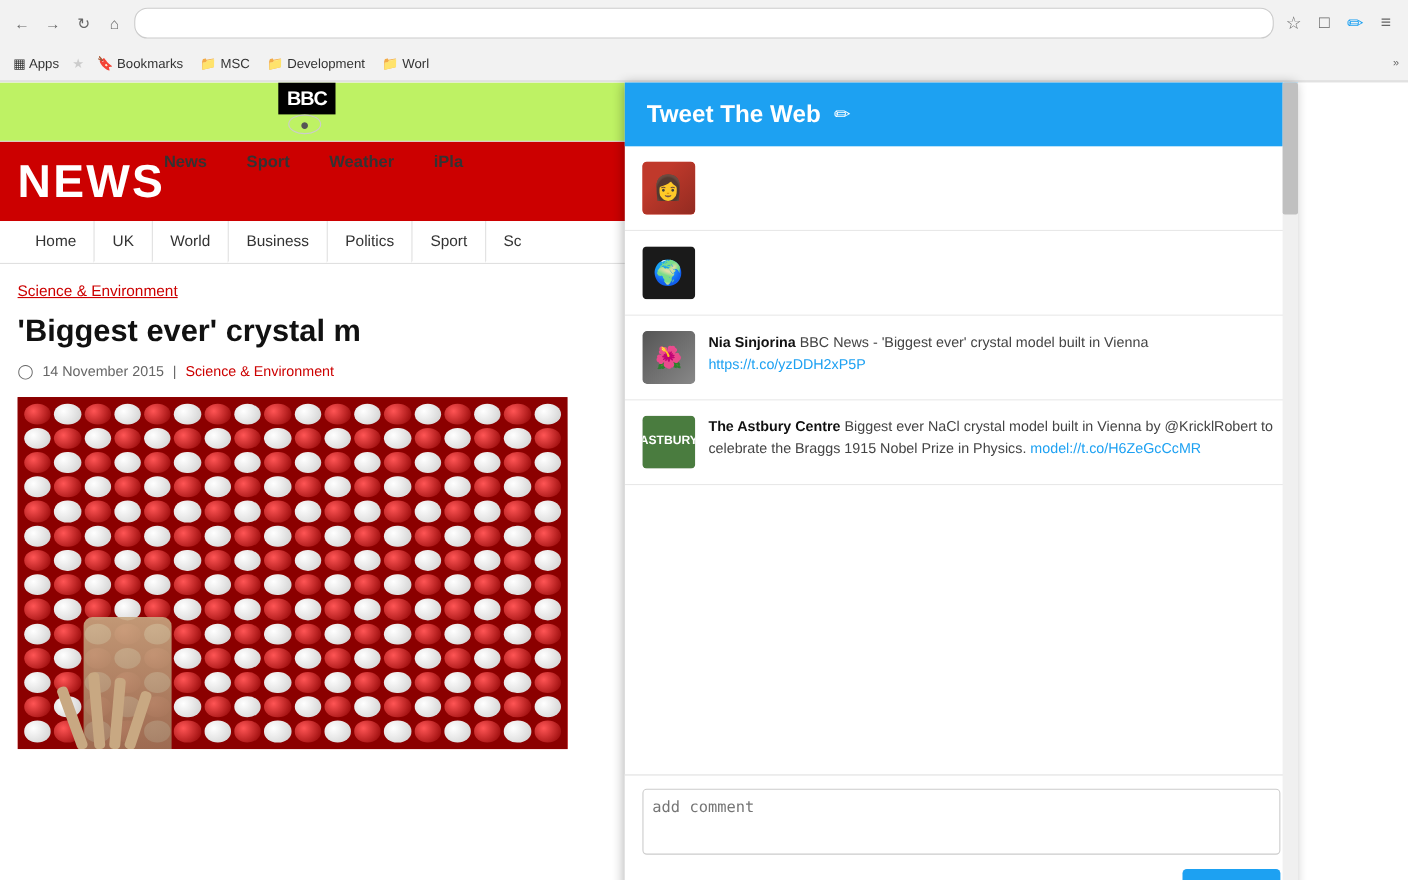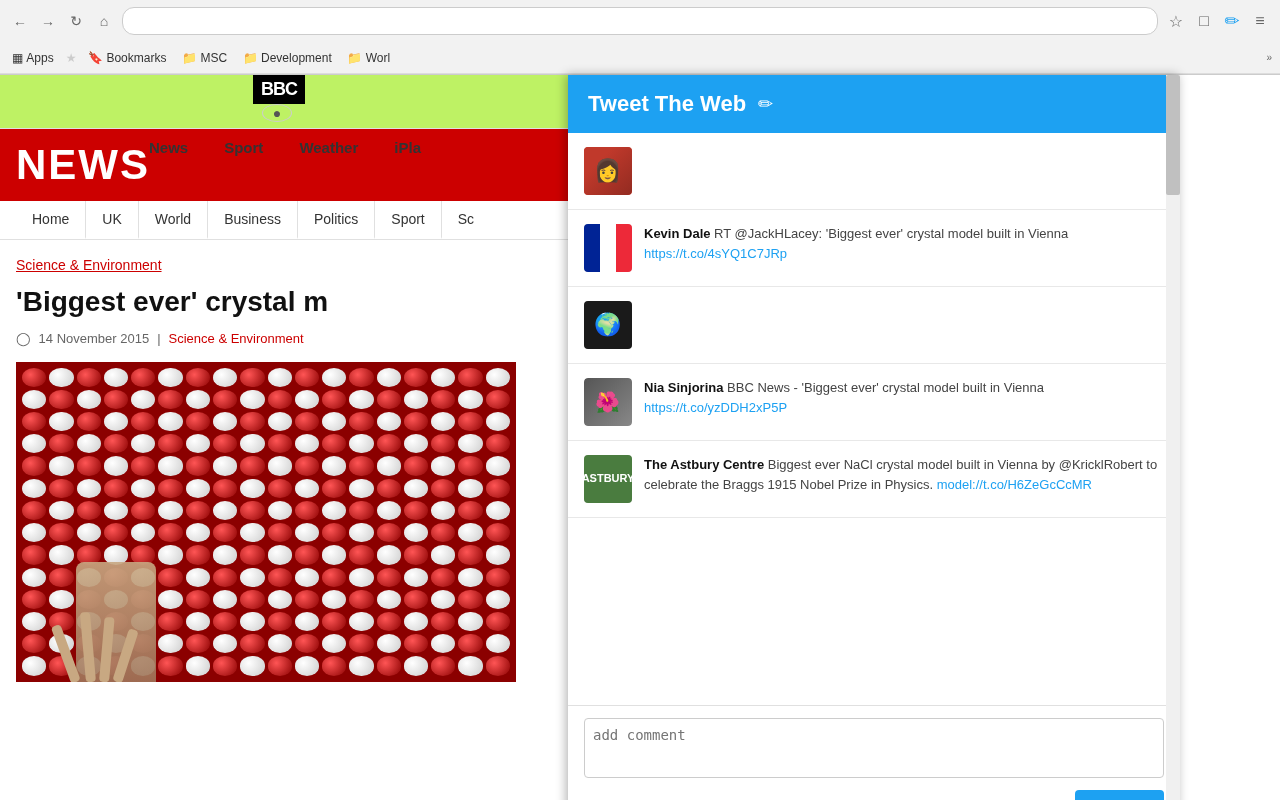--- a/index.html
+++ b/index.html
@@ -700,34 +700,20 @@
 
     <div class="tweet-list">
 
       <div class="tweet-item">
         <div class="tweet-avatar cheryl">
           <div style="width:48px;height:48px;background:linear-gradient(135deg,#c0392b 30%,#922b21 100%);border-radius:4px;display:flex;align-items:center;justify-content:center;font-size:22px;">👩</div>
         </div>
       </div>
 
 
-      <div class="tweet-item">
-        <div class="tweet-avatar">
-          <div class="france-flag">
-            <div class="blue"></div>
-            <div class="white"></div>
-            <div class="red"></div>
-          </div>
-        </div>
-        <div class="tweet-content">
-          <span class="tweet-username">Kevin Dale </span>
-          <span class="tweet-text">RT @JackHLacey: 'Biggest ever' crystal model built in Vienna </span>
-          <span class="tweet-link">https://t.co/4sYQ1C7JRp</span>
-        </div>
-      </div>
 
       <div class="tweet-item">
         <div class="tweet-avatar">
           <div class="robin-avatar">🌍</div>
         </div>
       </div>
 
       <div class="tweet-item">
         <div class="tweet-avatar">
           <div style="width:48px;height:48px;background:linear-gradient(135deg,#555,#888);border-radius:4px;display:flex;align-items:center;justify-content:center;font-size:20px;">🌺</div>

